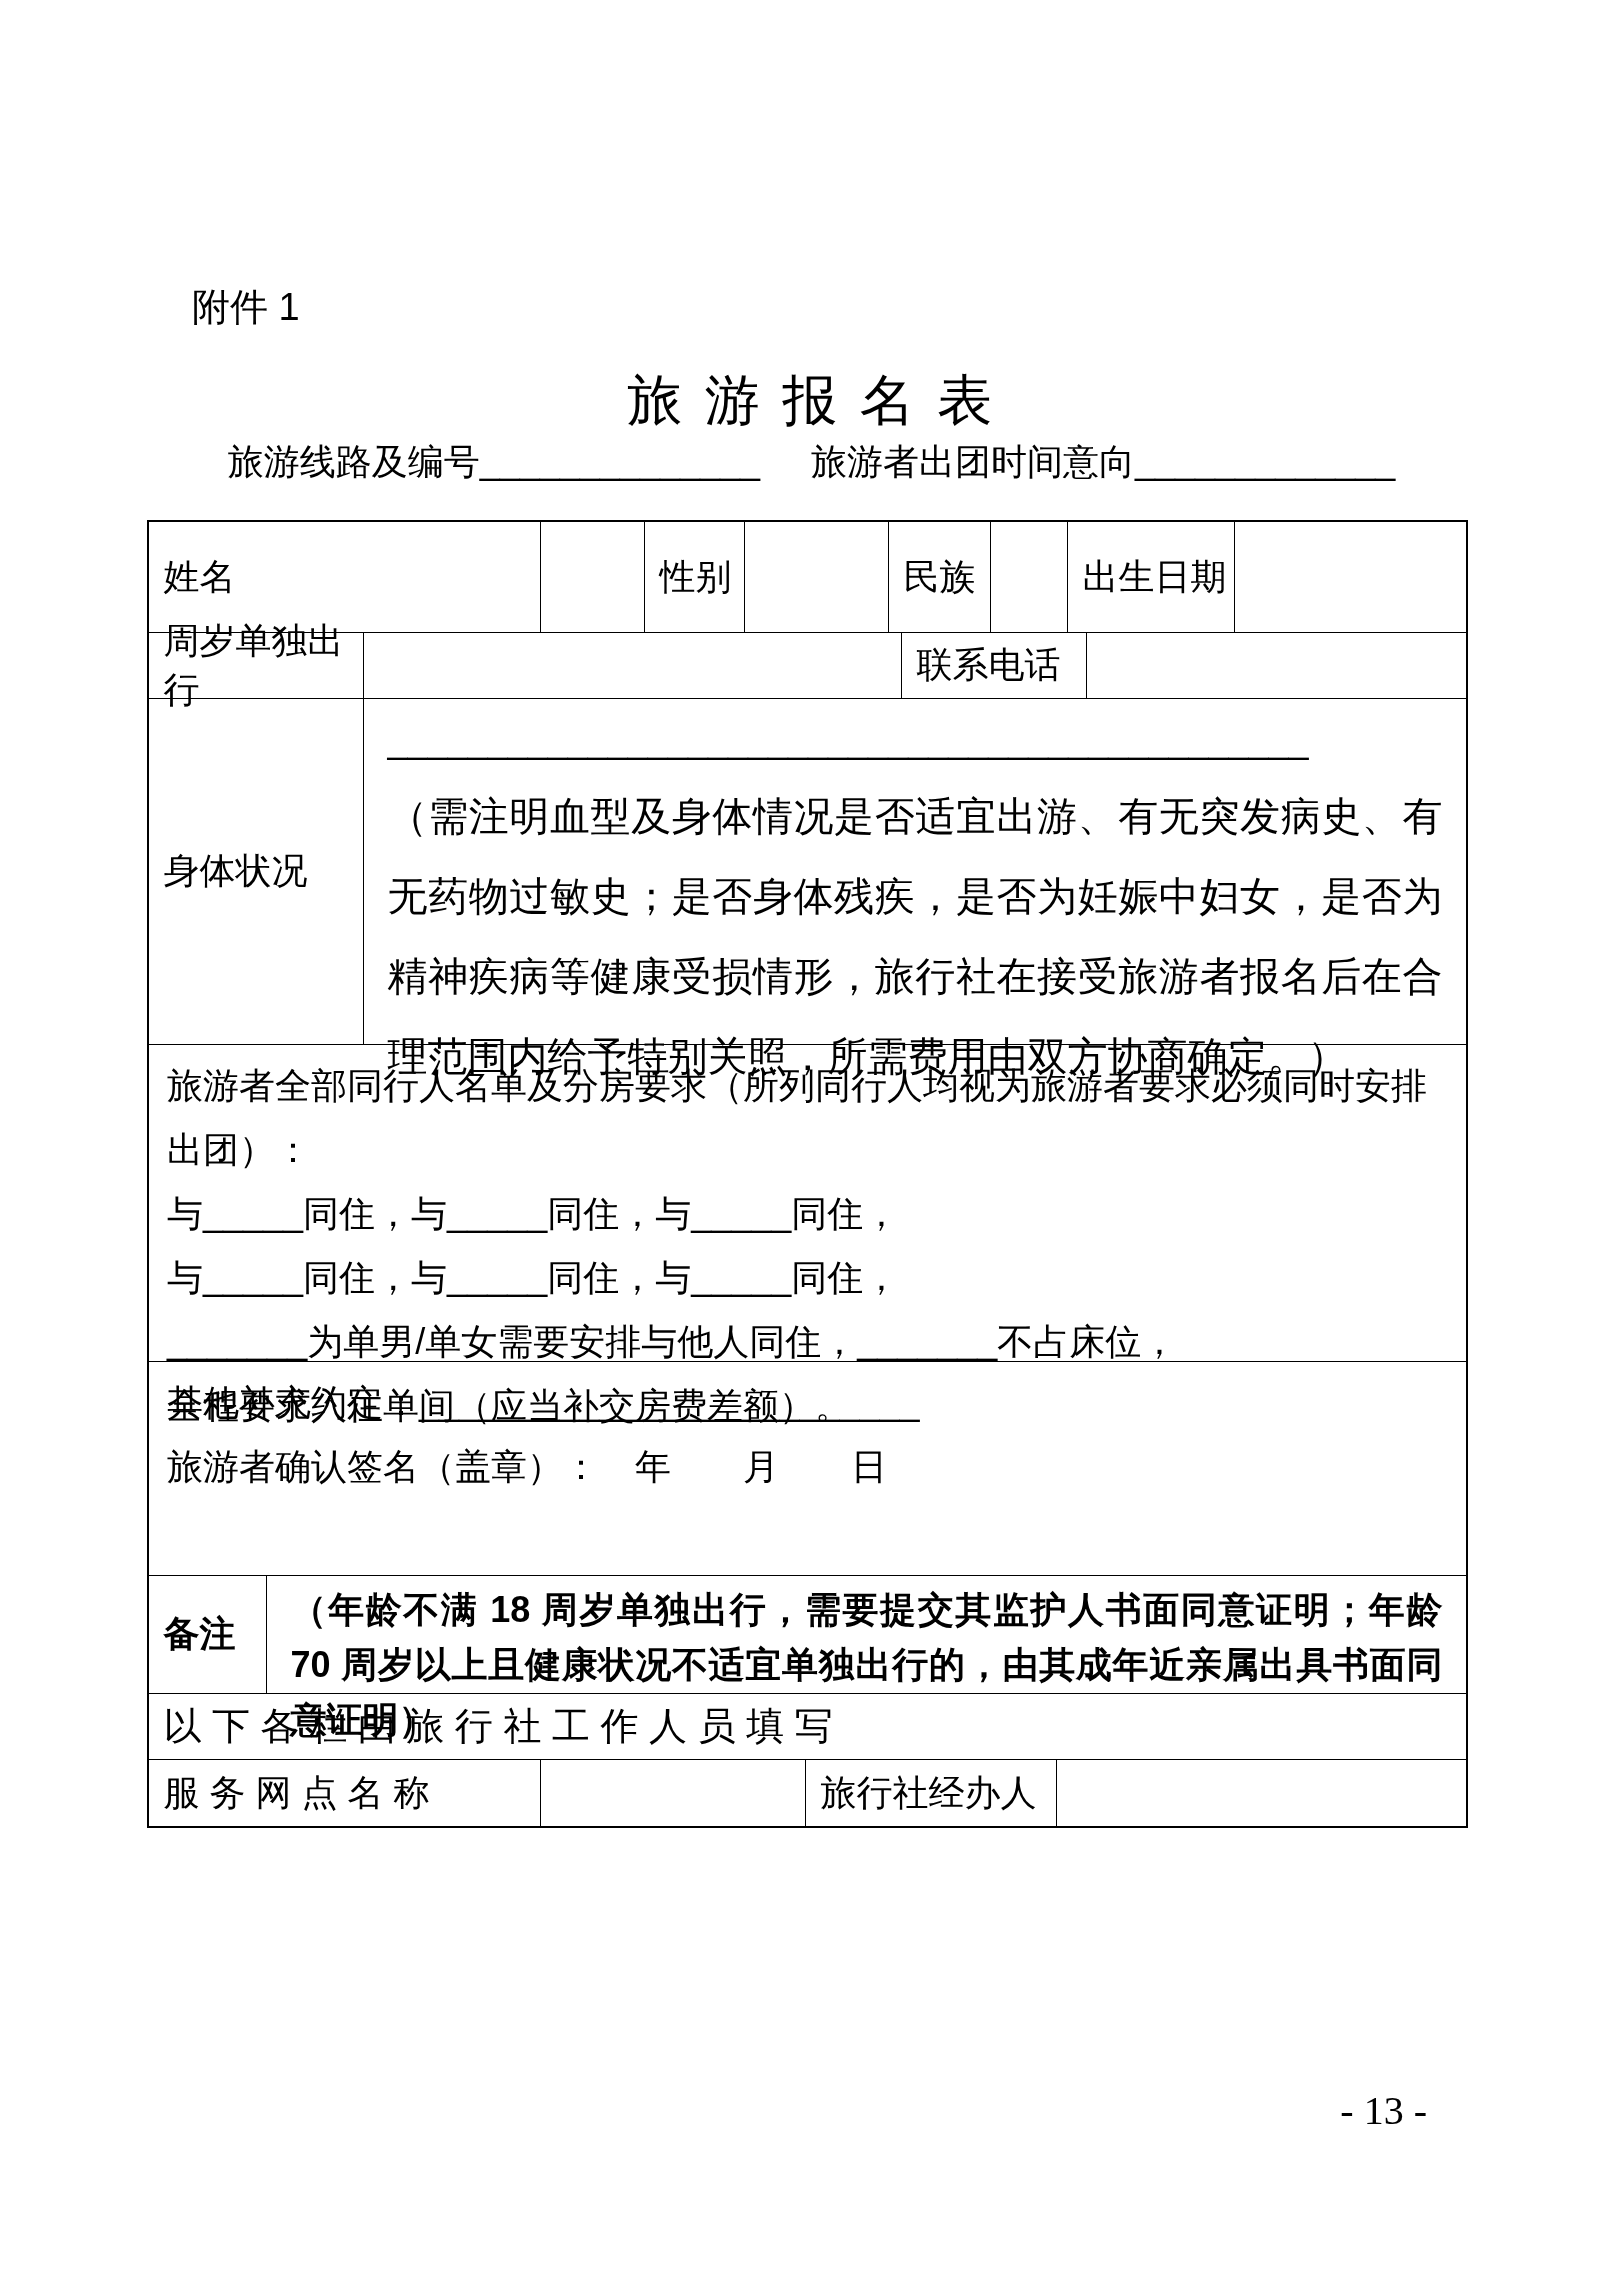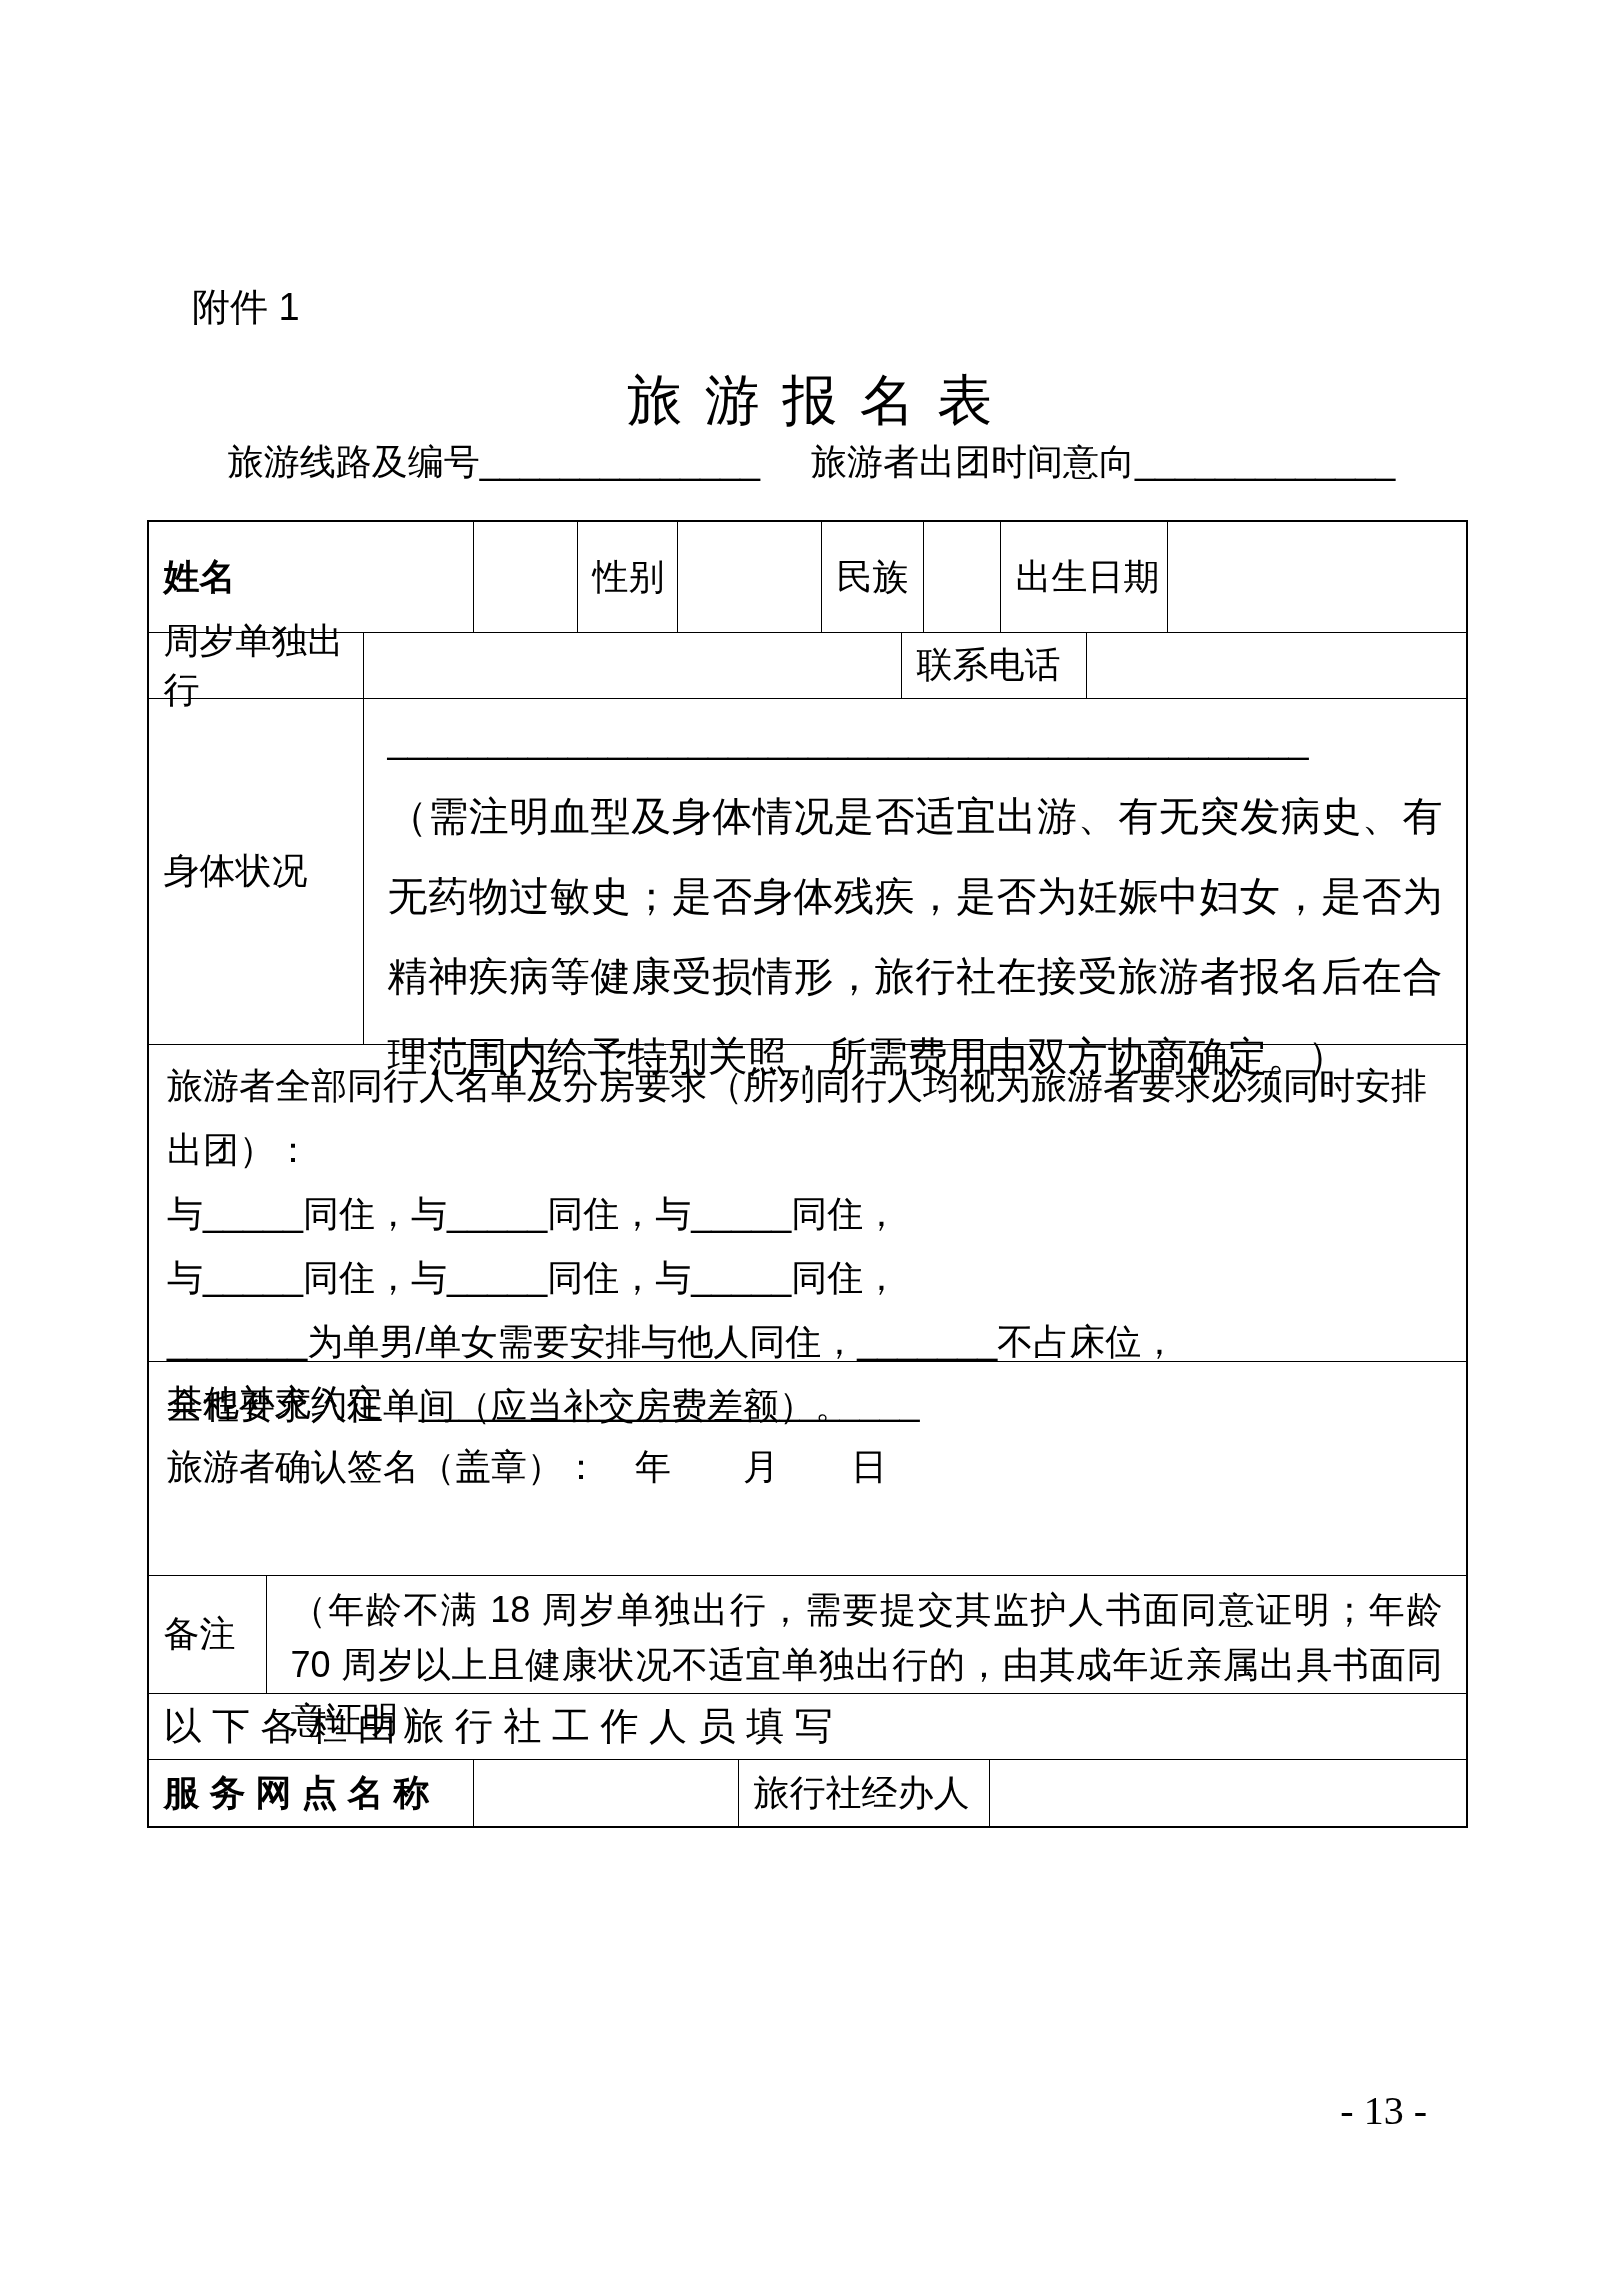--- a/index.html
+++ b/index.html
@@ -50,25 +50,25 @@
     padding-left: 14.5px;
     flex-shrink: 0;
   }
   .cell.last { border-right: none; flex: 1; }
 
   .row1 { height: 111px; }
   .row2 { height: 66px; }
   .row3 { height: 346px; }
   .row4 { height: 317px; }
   .row5 { height: 214px; }
-  .row6 { height: 118px; }
+  .row6 { height: 118px; font-weight: bold; }
   .row7 { height: 66px; }
   .row8 { height: 66px; }
 
-  .w357 { width: 325px; font-weight: bold; }
+  .w357 { width: 392px; }
   .w114 { width: 104px; }
   .w110 { width: 100px; }
   .w158 { width: 144px; }
   .w112 { width: 102px; }
   .w85  { width: 77px;  }
   .w184 { width: 167px; }
   .w236 { width: 215px; }
   .w592 { width: 538px; }
   .w203 { width: 185px; }
   .w130 { width: 118px; }

